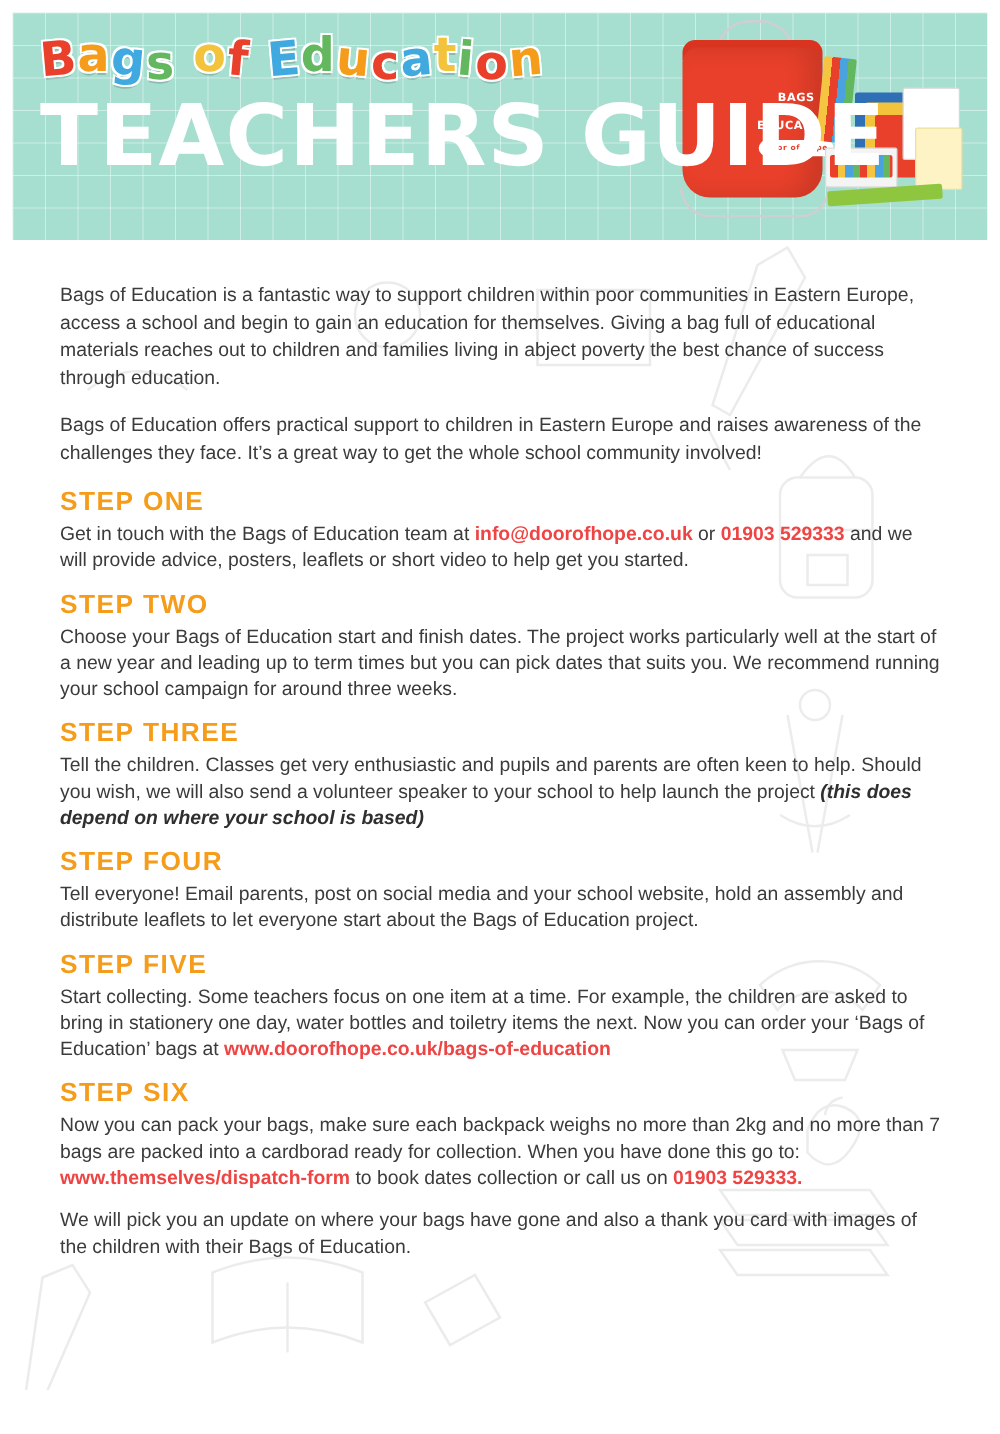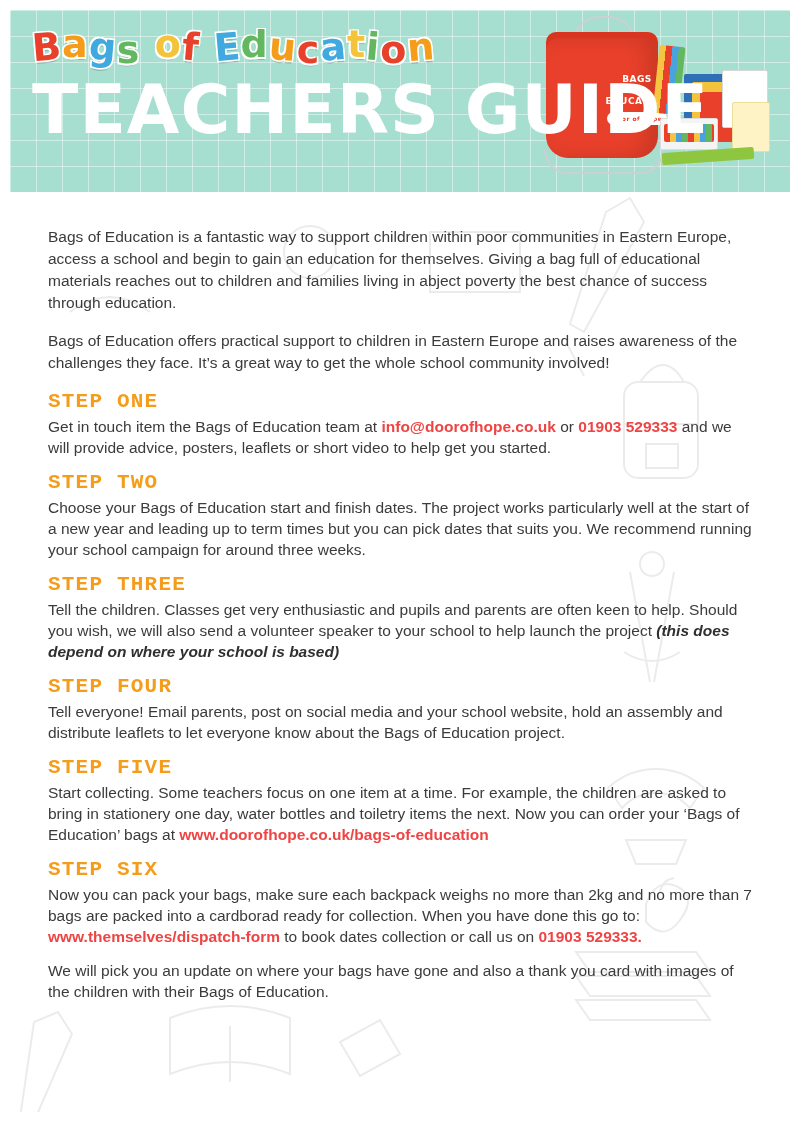--- a/index.html
+++ b/index.html
@@ -205,21 +205,21 @@
     font-size: 15.5px;
     line-height: 22px;
     color: #3b3b3b;
     margin: 0 0 16px 0;
   }
   .step {
     position: relative;
     margin-bottom: 13px;
   }
   .step h2 {
-    font-family: Liberation Mono, monospace;
+    font-family: Liberation Sans, sans-serif;
     font-size: 21px;
     font-weight: bold;
     letter-spacing: 1.2px;
     color: #f59c1a;
     margin: 0 0 3px 0;
     text-transform: uppercase;
   }
   .step p {
     font-size: 15.5px;
     line-height: 21px;
@@ -297,33 +297,33 @@
           <path class="wm" d="M420 40 h90 v60 h-90z"></path>
         </g>
       </svg>
 
       <p class="intro">Bags of Education is a fantastic way to support children within poor communities in Eastern Europe, access a school and begin to gain an education for themselves. Giving a bag full of educational materials reaches out to children and families living in abject poverty the best chance of success through education.</p>
       <p class="intro">Bags of Education offers practical support to children in Eastern Europe and raises awareness of the challenges they face. It’s a great way to get the whole school community involved!</p>
 
       <div id="steps">
           <div class="step">
             <h2>STEP ONE</h2>
-            <p><span>Get in touch item the Bags of Education team at </span><span class="b">info@doorofhope.co.uk</span><span> or </span><span class="b">01903 529333</span><span> and we will provide advice, posters, leaflets or short video to help get you started.</span></p>
+            <p><span>Get in touch with the Bags of Education team at </span><span class="b">info@doorofhope.co.uk</span><span> or </span><span class="b">01903 529333</span><span> and we will provide advice, posters, leaflets or short video to help get you started.</span></p>
           </div>
           <div class="step">
             <h2>STEP TWO</h2>
             <p><span>Choose your Bags of Education start and finish dates. The project works particularly well at the start of a new year and leading up to term times but you can pick dates that suits you. We recommend running your school campaign for around three weeks.</span></p>
           </div>
           <div class="step">
             <h2>STEP THREE</h2>
             <p><span>Tell the children. Classes get very enthusiastic and pupils and parents are often keen to help. Should you wish, we will also send a volunteer speaker to your school to help launch the project </span><span class="bi">(this does depend on where your school is based)</span></p>
           </div>
           <div class="step">
             <h2>STEP FOUR</h2>
-            <p><span>Tell everyone! Email parents, post on social media and your school website, hold an assembly and distribute leaflets to let everyone know about the Bags of Education project.</span></p>
+            <p><span>Tell everyone! Email parents, post on social media and your school website, hold an assembly and distribute leaflets to let everyone start about the Bags of Education project.</span></p>
           </div>
           <div class="step">
             <h2>STEP FIVE</h2>
             <p><span>Start collecting. Some teachers focus on one item at a time. For example, the children are asked to bring in stationery one day, water bottles and toiletry items the next. Now you can order your ‘Bags of Education’ bags at </span><span class="b">www.doorofhope.co.uk/bags-of-education</span></p>
           </div>
           <div class="step">
             <h2>STEP SIX</h2>
             <p><span>Now you can pack your bags, make sure each backpack weighs no more than 2kg and no more than 7 bags are packed into a cardborad ready for collection. When you have done this go to: </span><span class="b">www.themselves/dispatch-form</span><span> to book dates collection or call us on </span><span class="b">01903 529333.</span></p>
           </div>
           <div class="step">

